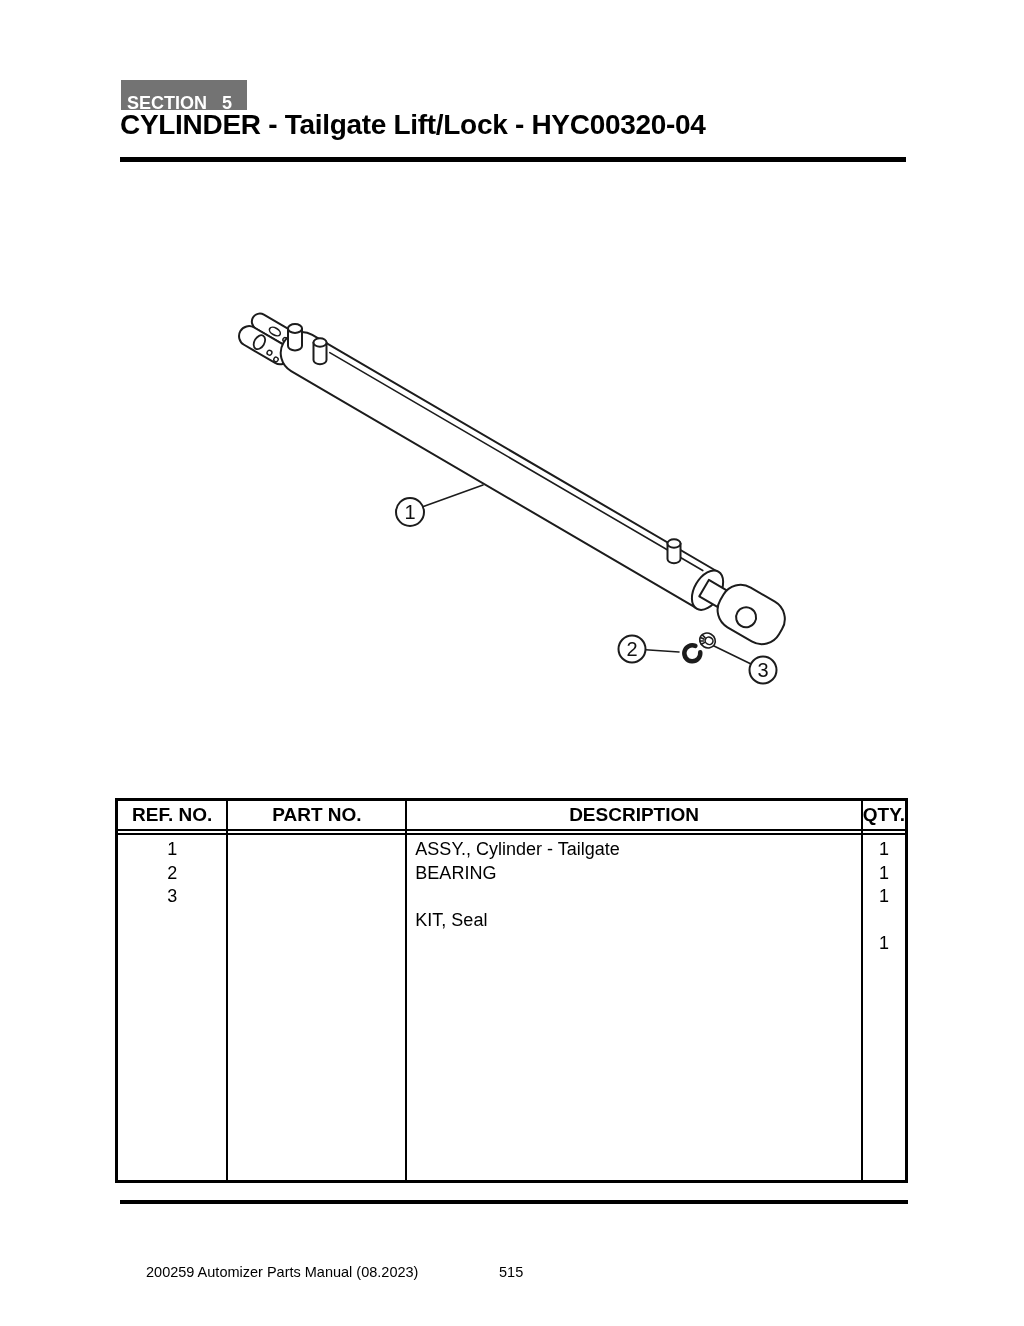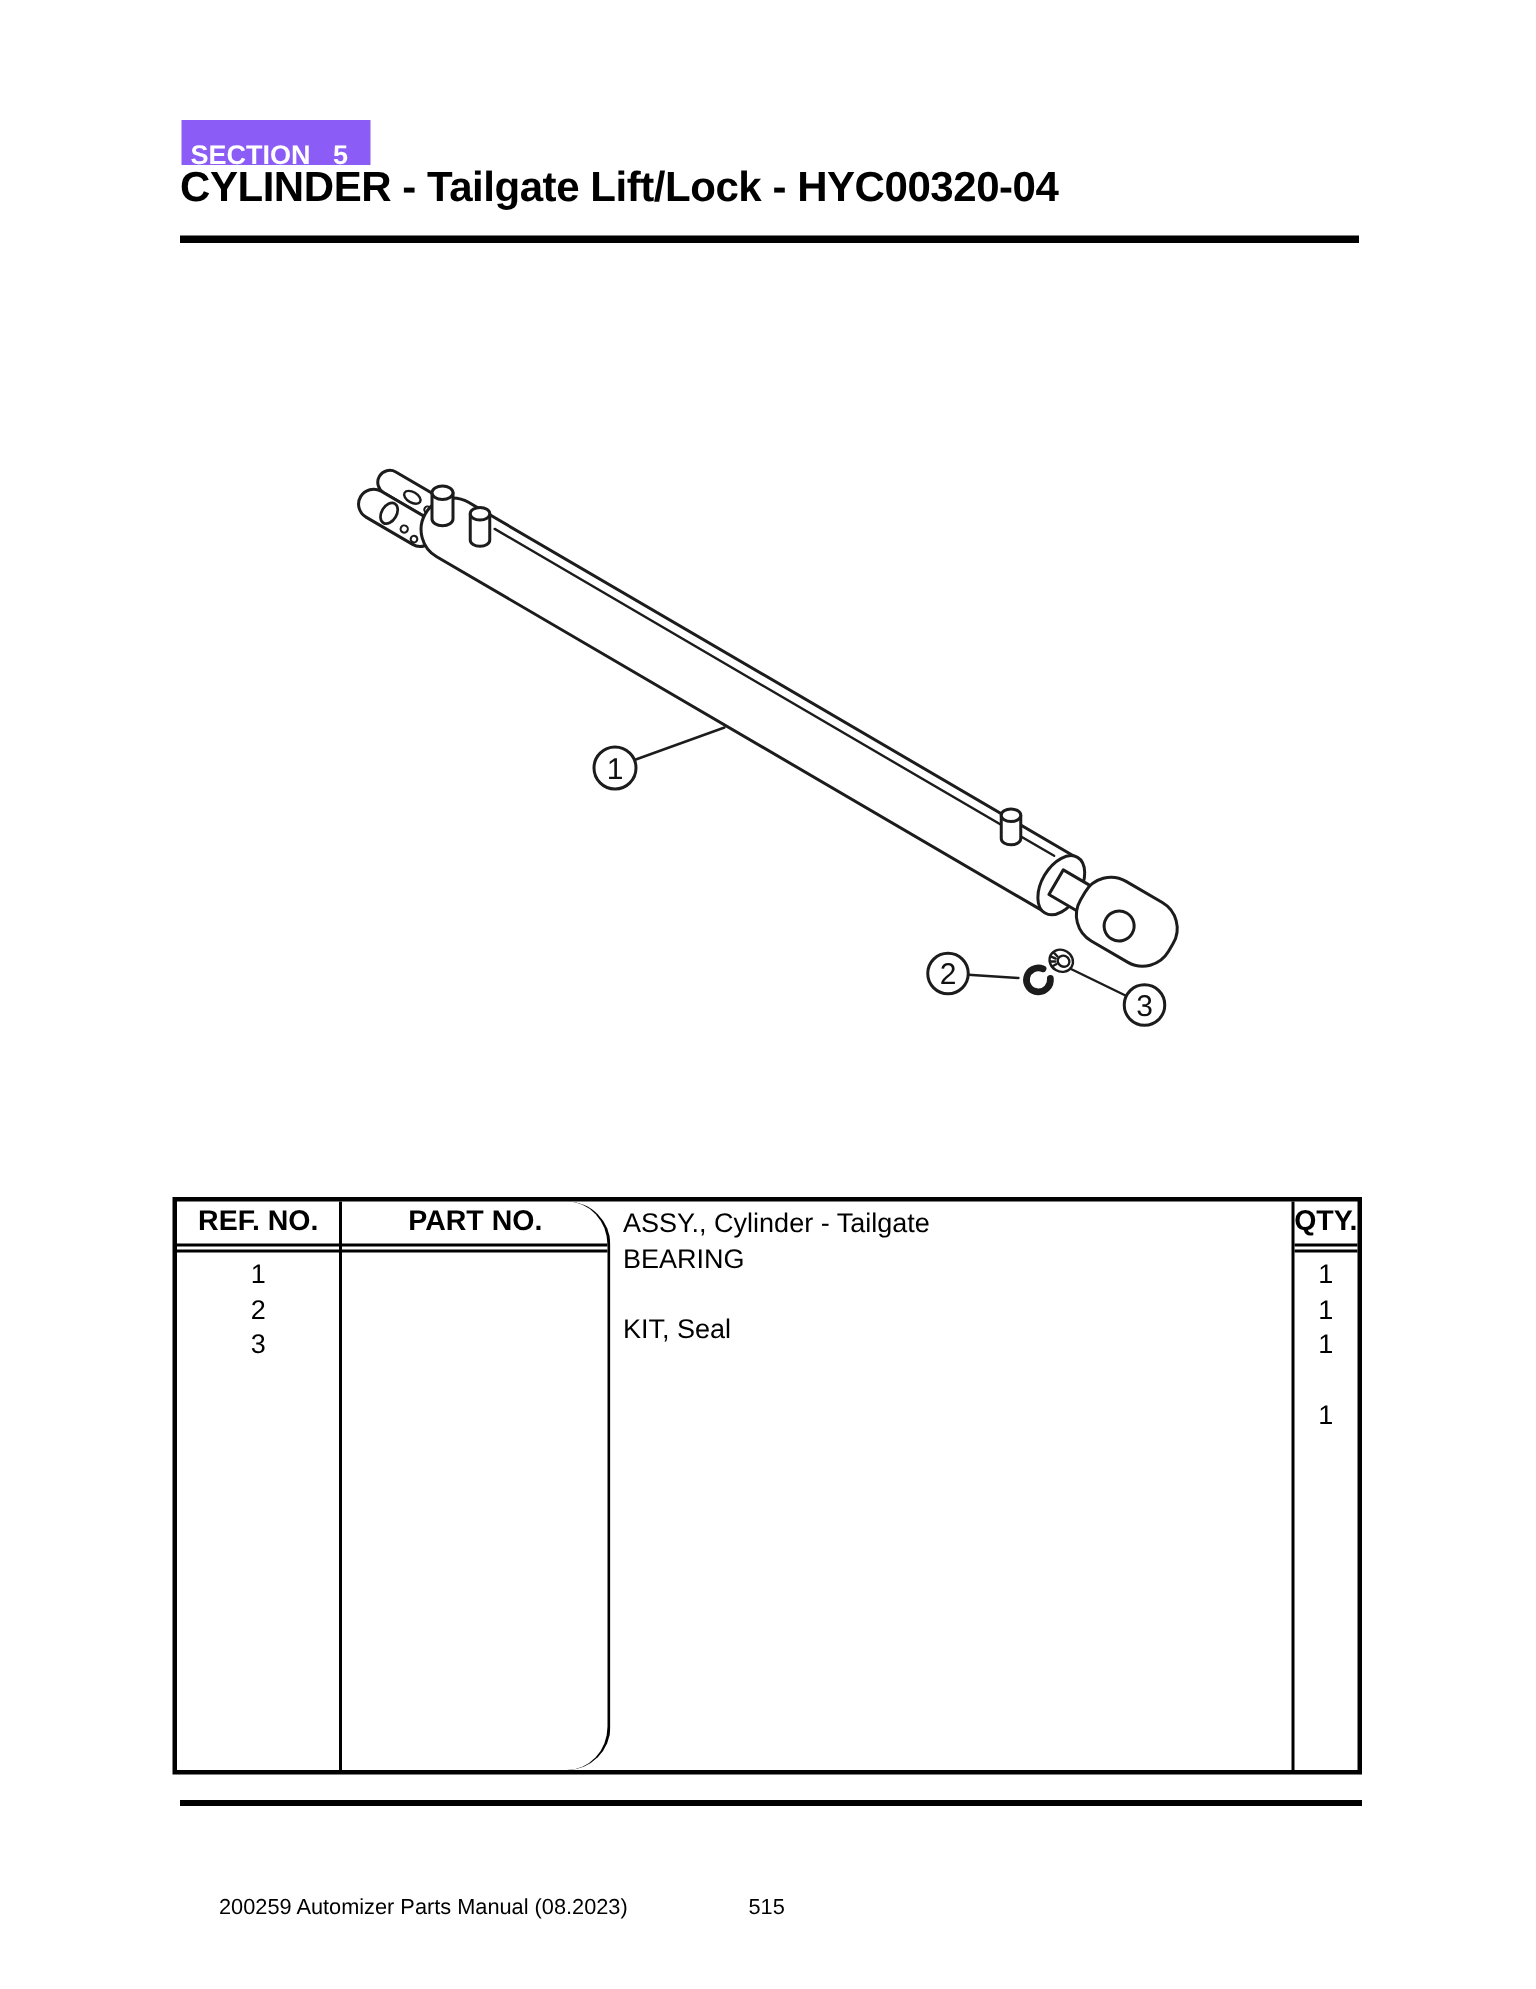--- a/index.html
+++ b/index.html
@@ -3,21 +3,21 @@
 <meta charset="utf-8">
 <style>
   html,body { margin:0; padding:0; background:#ffffff; }
   .page {
     position:relative; width:1024px; height:1326px; background:#fff;
     font-family:"Liberation Sans", sans-serif; color:#000; overflow:hidden;
   }
   
   .section-badge {
     position:absolute; left:121px; top:80px; width:126px; height:30px;
-    background:#8b5cf6; color:#fff; font-weight:bold; font-size:18px;
+    background:#737373; color:#fff; font-weight:bold; font-size:18px;
     display:flex; align-items:center; justify-content:space-between;
     padding:16px 15px 0 6px; box-sizing:border-box;
   }
   .page-title {
     position:absolute; left:120px; top:109px; margin:0;
     font-size:28px; font-weight:bold; letter-spacing:-0.3px; white-space:nowrap;
   }
   .rule-top    { position:absolute; left:120px; top:157px;  width:786px; height:5px; background:#000; }
   .rule-bottom { position:absolute; left:120px; top:1200px; width:788px; height:4px; background:#000; }
 
@@ -25,21 +25,21 @@
   .diagram { position:absolute; left:230px; top:300px; width:560px; height:400px; }
   .diagram text { font-family:"Liberation Sans", sans-serif; font-size:20px; fill:#111; }
 
   
   .parts-table {
     position:absolute; left:115px; top:798px; width:793px; height:385px;
     border:3px solid #000; box-sizing:border-box; display:flex; background:#fff;
   }
   .pt-col { box-sizing:border-box; display:flex; flex-direction:column; }
   .pt-col.c-ref  { width:111px; border-right:2px solid #000; }
-  .pt-col.c-part { width:180px; border-right:2px solid #000;border-radius:29px; }
+  .pt-col.c-part { width:180px; border-right:2px solid #000; }
   .pt-col.c-desc { width:458px; border-right:2px solid #000; }
   .pt-col.c-qty  { flex:1; }
   .pt-th {
     height:28px; border-bottom:6px double #000; font-weight:bold; font-size:19px;
     display:flex; align-items:center; justify-content:center; white-space:nowrap;
   }
   .pt-body { padding-top:3px; font-size:18px; line-height:23.5px; }
   .line { height:23.5px; white-space:nowrap; overflow:hidden; }
   .line.gap { margin-top:23.5px; }
   .c-ref  .line, .c-qty .line { text-align:center; }
@@ -133,20 +133,21 @@
         <div class="line">1</div>
         <div class="line">2</div>
         <div class="line">3</div>
         <div class="line gap"></div>
       </div>
     </div>
     <div class="pt-col c-part">
       <div class="pt-th">PART NO.</div>
     </div>
     <div class="pt-col c-desc">
+      <div class="pt-th">DESCRIPTION</div>
       <div class="pt-body">
         <div class="line">ASSY., Cylinder - Tailgate</div>
         <div class="line">BEARING</div>
         <div class="line gap">KIT, Seal</div>
       </div>
     </div>
     <div class="pt-col c-qty">
       <div class="pt-th">QTY.</div>
       <div class="pt-body">
         <div class="line">1</div>

